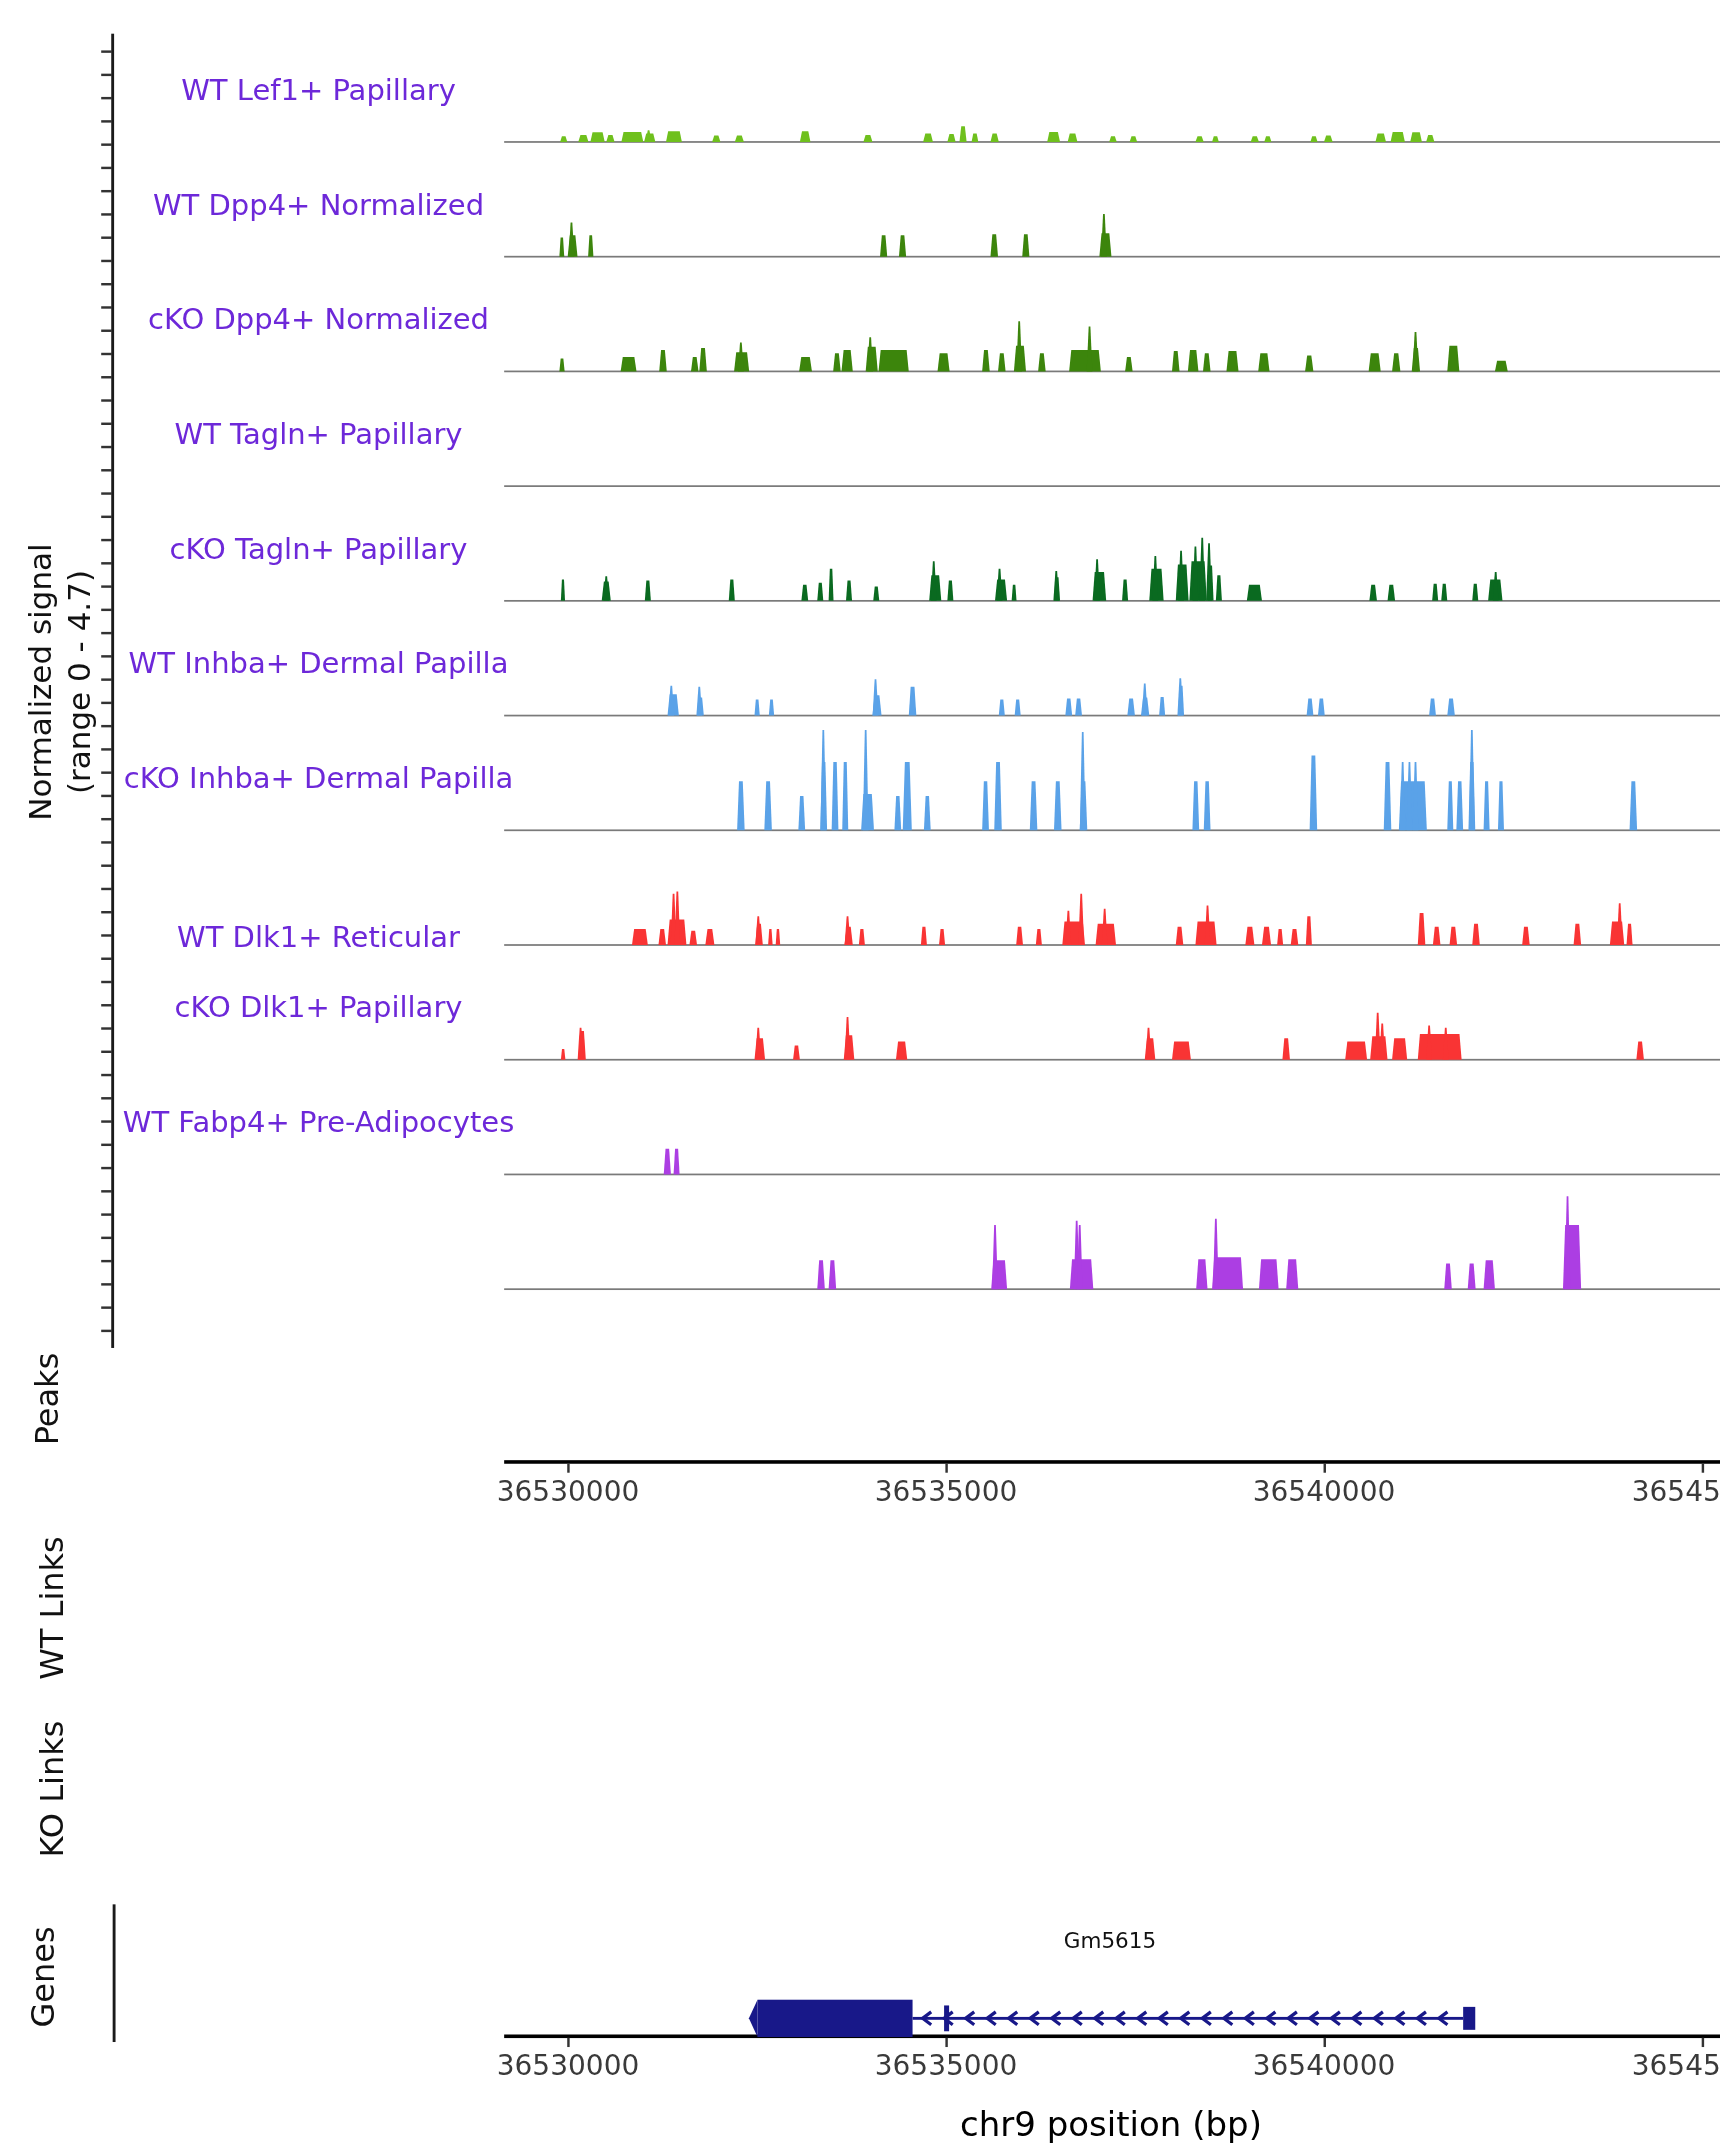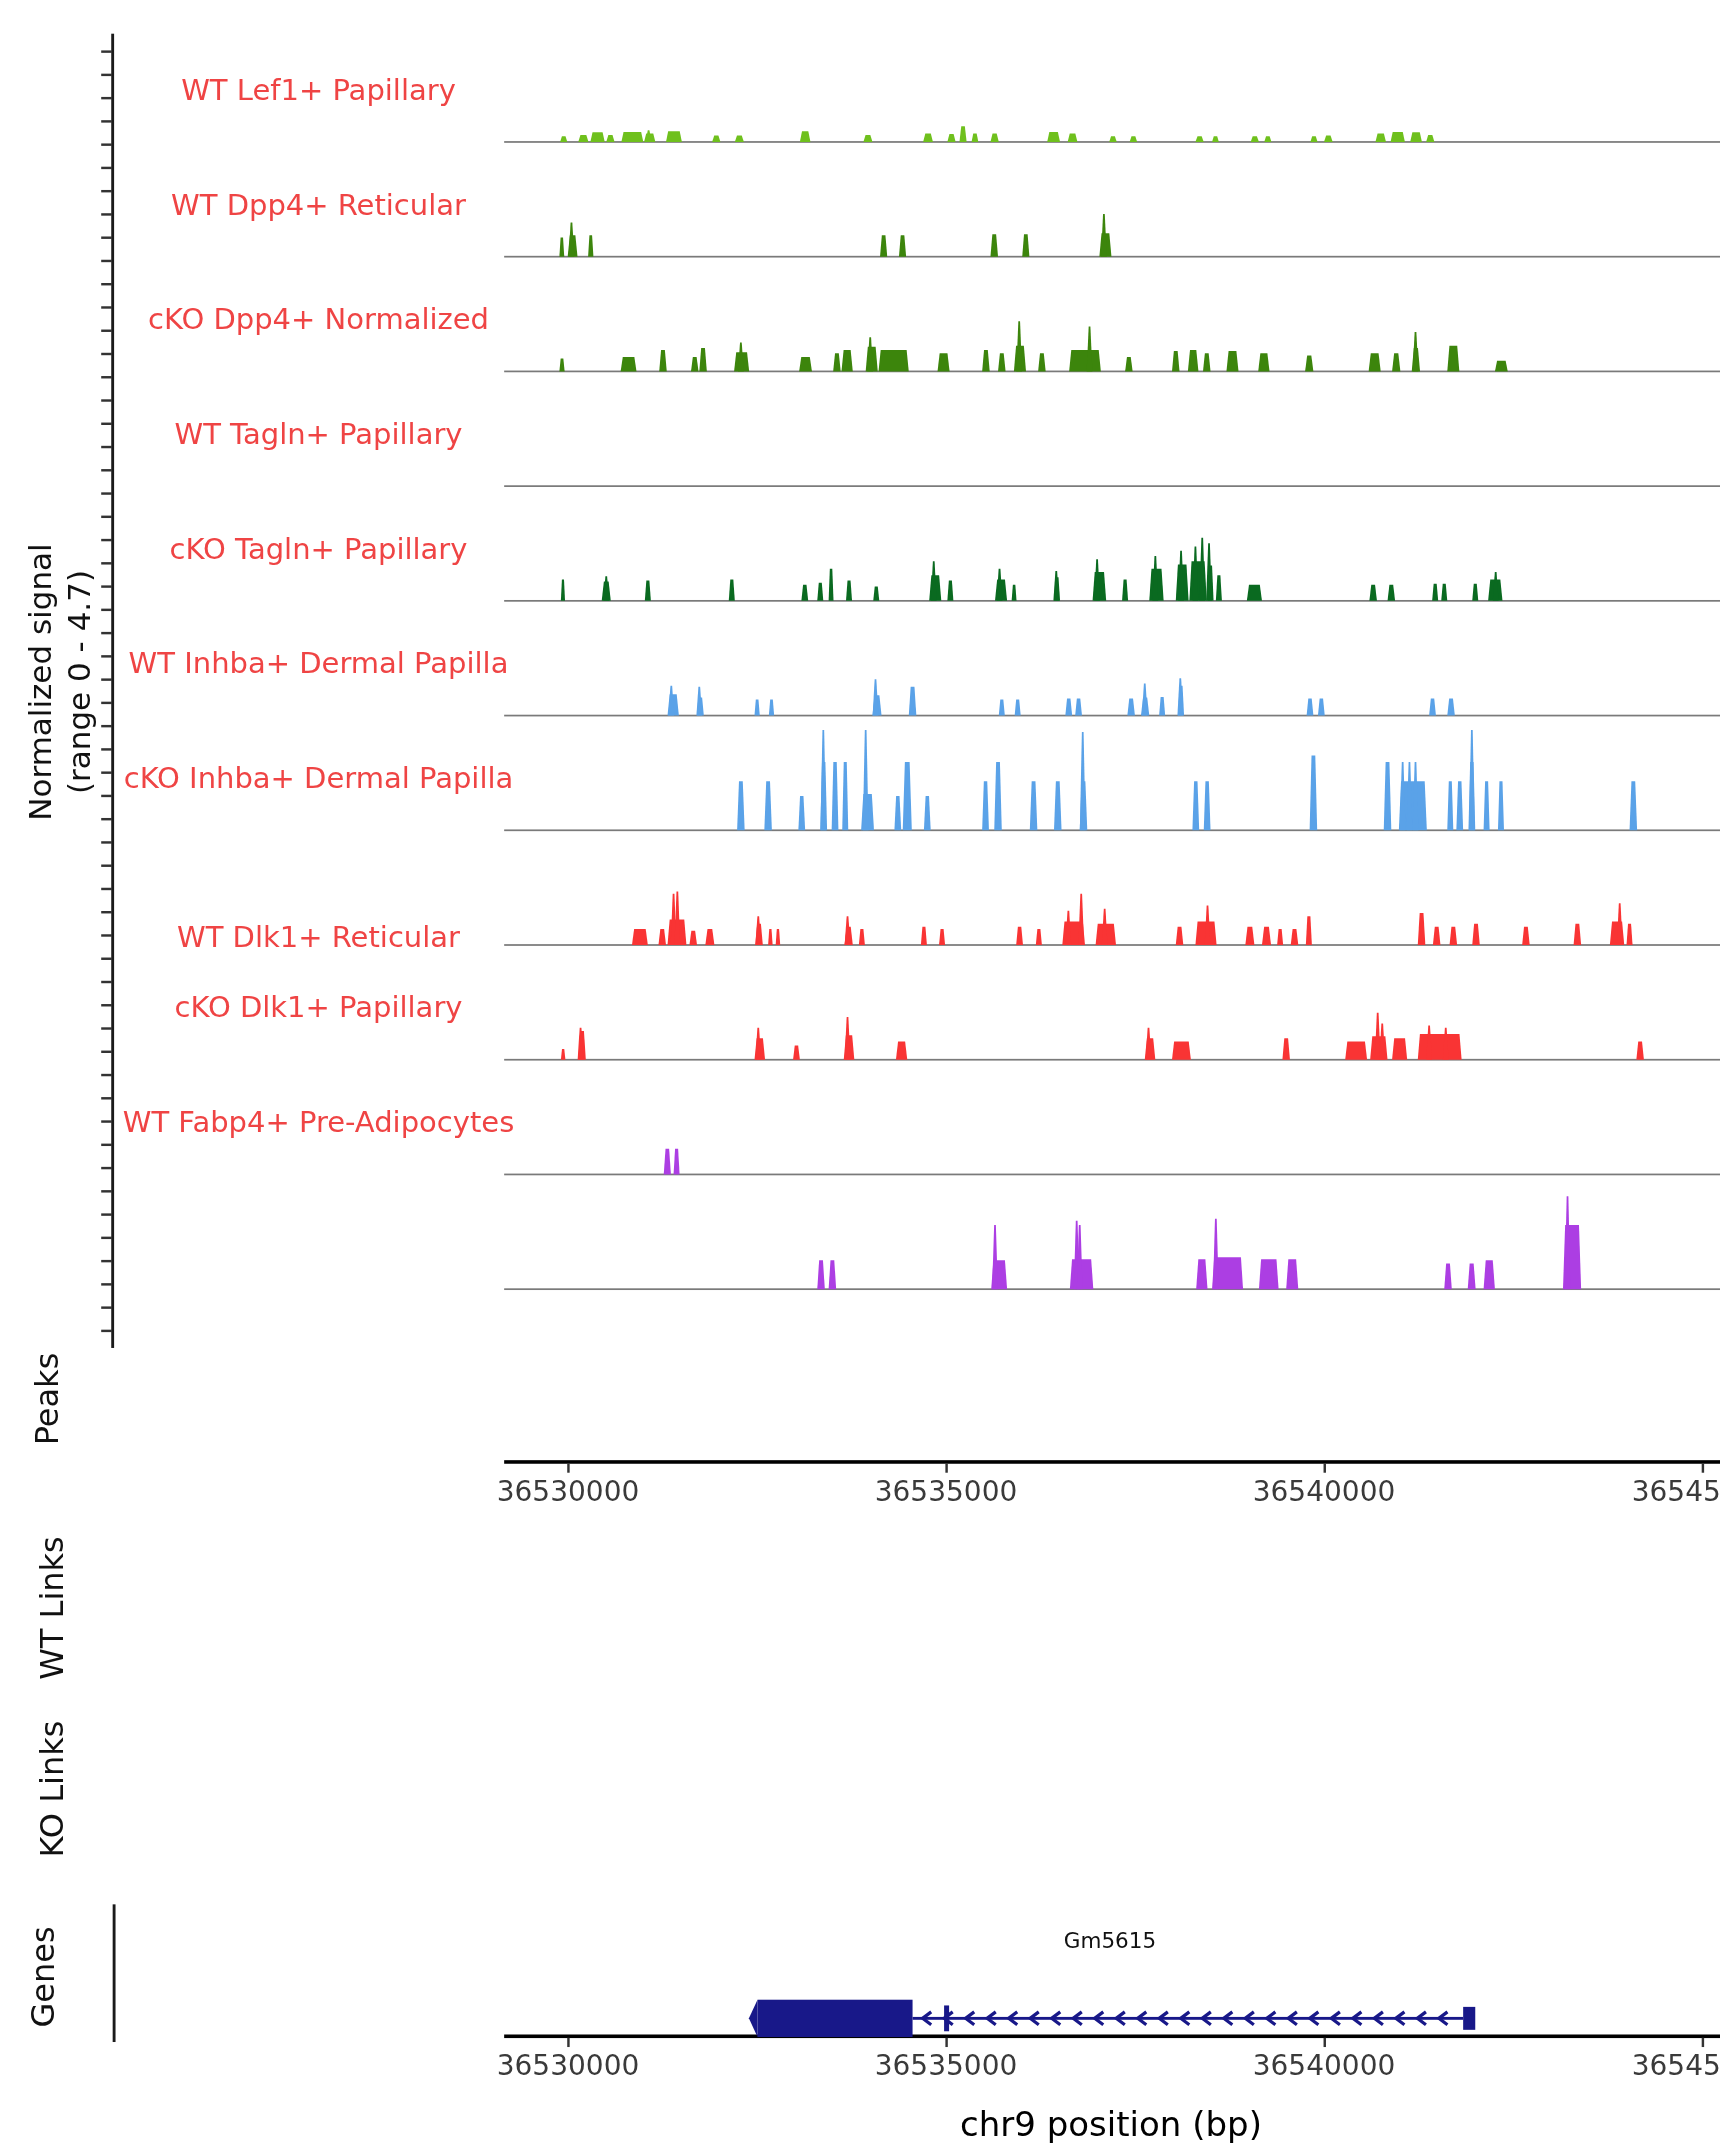--- a/index.html
+++ b/index.html
@@ -3,21 +3,21 @@
 <meta charset="utf-8">
 <style>
   html,body{margin:0;padding:0;background:#fff;}
   #canvas{
     position:relative;width:1721px;height:2151px;background:#ffffff;
     overflow:hidden;font-family:"DejaVu Sans","Liberation Sans",sans-serif;
   }
   #plot{position:absolute;left:0;top:0;}
   .track-label{
     position:absolute;left:118px;width:401px;height:43px;line-height:43px;
-    text-align:center;font-size:29px;color:#ef4444;white-space:nowrap;
+    text-align:center;font-size:29px;color:#6d28d9;white-space:nowrap;
   }
   .vlabel{
     position:absolute;white-space:nowrap;font-size:32px;color:#111;
     transform:translate(-50%,-50%) rotate(-90deg);
   }
   #y-axis-label{
     font-size:31px;line-height:39px;text-align:center;
   }
   .xtick-label{
     position:absolute;transform:translateX(-50%);font-size:28px;color:#3a3a3a;
@@ -429,21 +429,21 @@
         <rect x="2040.5227414330218" y="2799" width="16.8772585669783" height="32" fill="#181889"></rect>
       </g>
     </svg>
 
   <div class="vlabel" id="y-axis-label" style="left:60px;top:682px;">
     <span style="display:block">Normalized signal</span>
     <span style="display:block">(range 0 - 4.7)</span>
   </div>
 
   <div class="track-label" style="top:69px">WT Lef1+ Papillary</div>
-  <div class="track-label" style="top:184px">WT Dpp4+ Reticular</div>
+  <div class="track-label" style="top:184px">WT Dpp4+ Normalized</div>
   <div class="track-label" style="top:298px">cKO Dpp4+ Normalized</div>
   <div class="track-label" style="top:413px">WT Tagln+ Papillary</div>
   <div class="track-label" style="top:528px">cKO Tagln+ Papillary</div>
   <div class="track-label" style="top:642px">WT Inhba+ Dermal Papilla</div>
   <div class="track-label" style="top:757px">cKO Inhba+ Dermal Papilla</div>
   <div class="track-label" style="top:916px">WT Dlk1+ Reticular</div>
   <div class="track-label" style="top:986px">cKO Dlk1+ Papillary</div>
   <div class="track-label" style="top:1101px">WT Fabp4+ Pre-Adipocytes</div>
 
   <div class="vlabel" style="left:47px;top:1399px;">Peaks</div>

